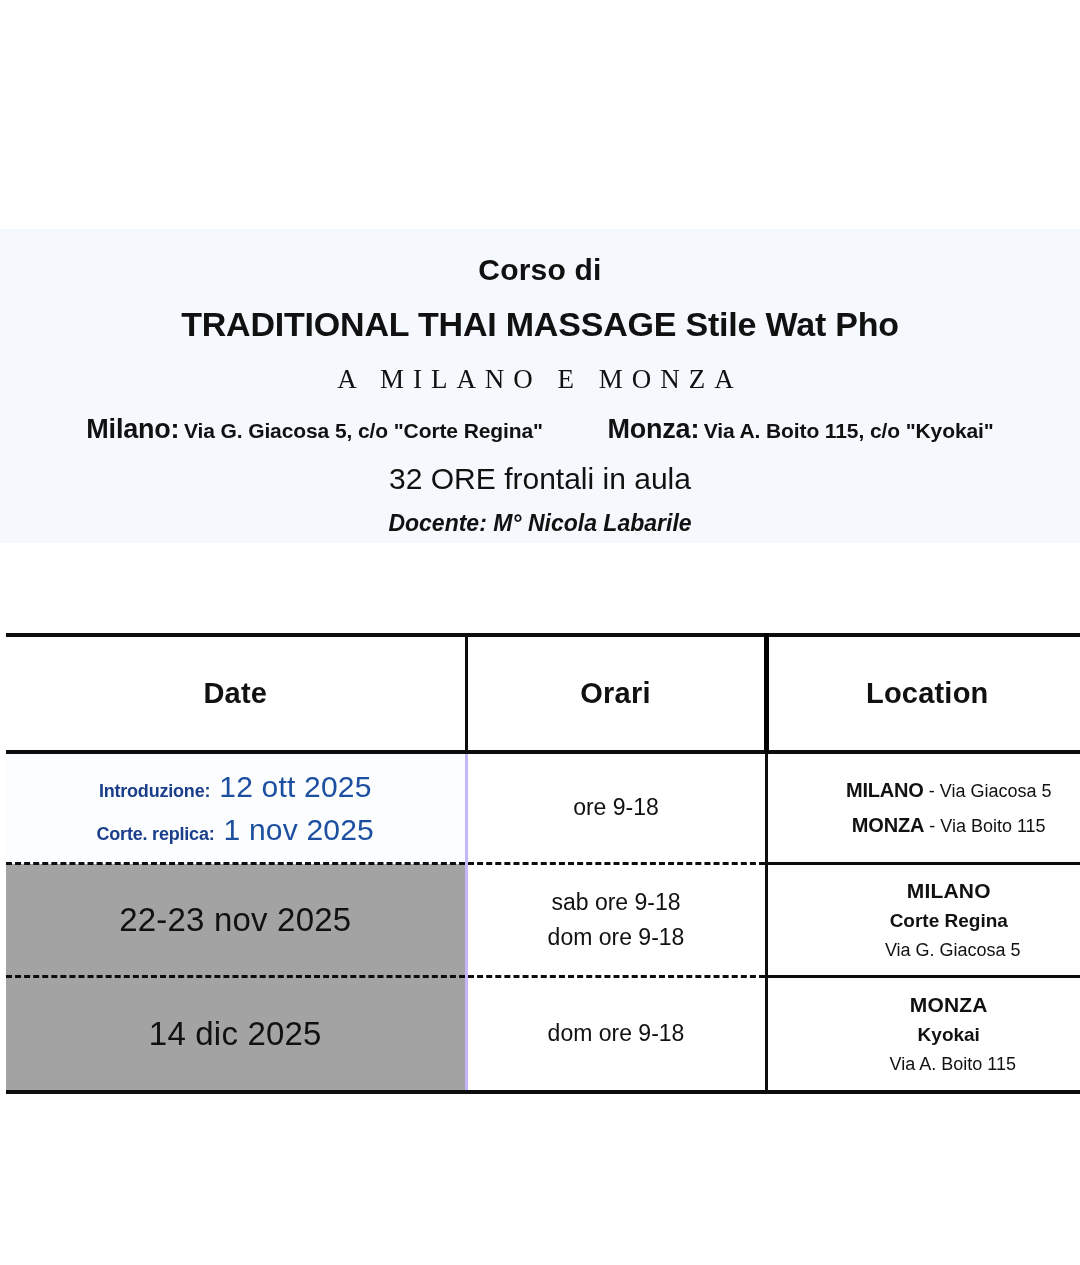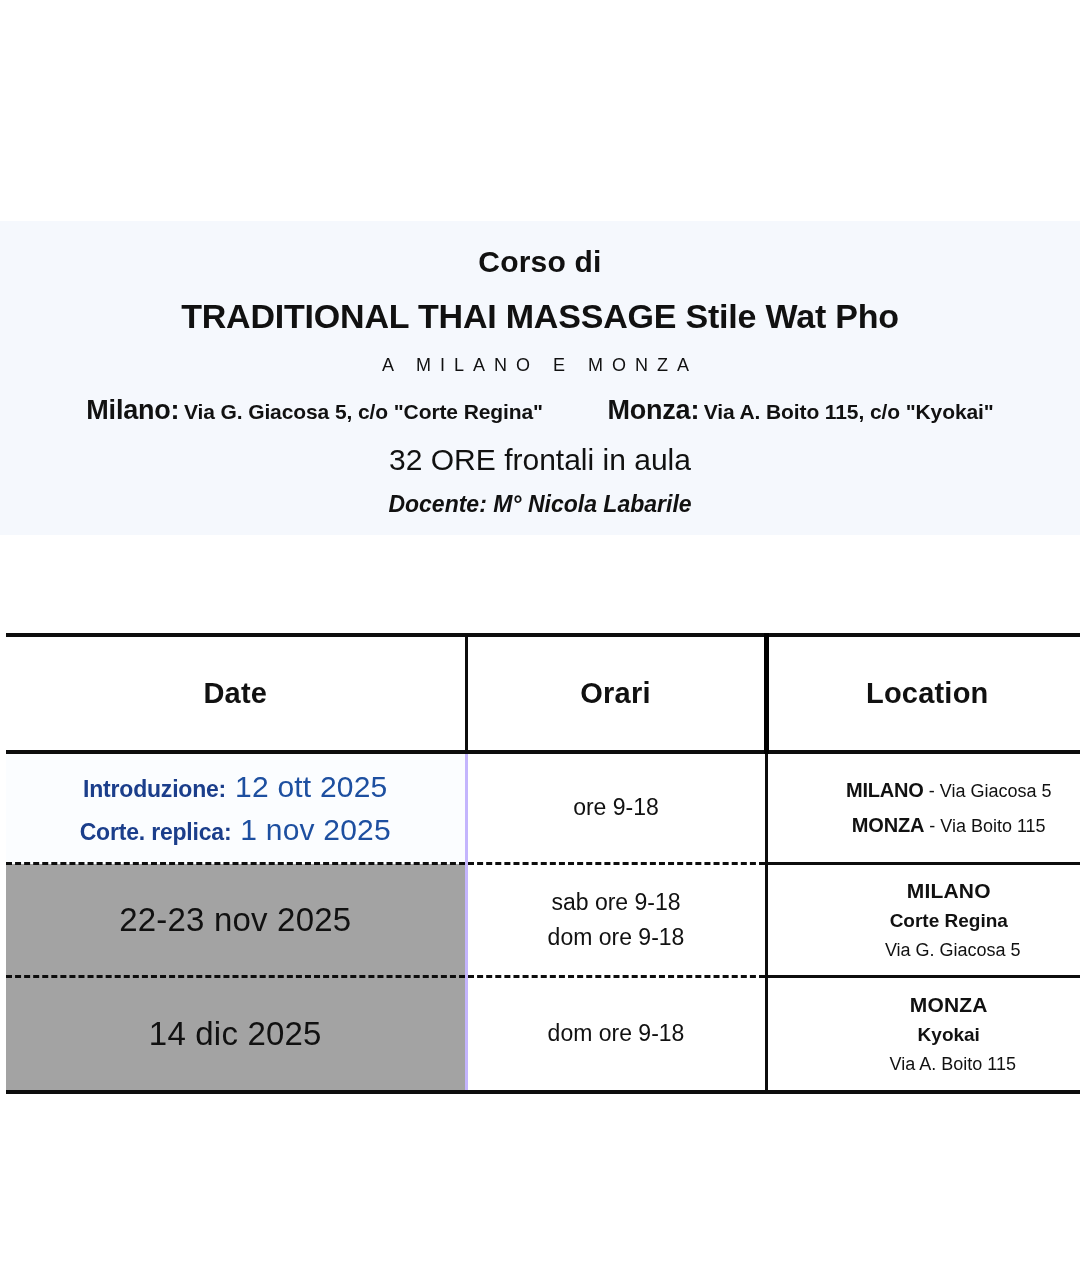--- a/index.html
+++ b/index.html
@@ -13,21 +13,21 @@
     font-family: "Liberation Sans", sans-serif;
     color: #111111;
     position: relative;
     overflow: hidden;
   }
 
   
   .banner {
     position: absolute;
     left: 0;
-    top: 221px;
+    top: 229px;
     width: 1080px;
     height: 314px;
     background: #f5f8fd;
     box-sizing: border-box;
     padding: 18px 14px 10px 14px;
     text-align: center;
   }
   .ln-corso {
     font-size: 30px;
     font-weight: bold;
@@ -37,25 +37,26 @@
   }
   .ln-title {
     font-size: 34px;
     font-weight: bold;
     letter-spacing: -0.2px;
     line-height: 1.2;
     margin: 16px 0 0 0;
     white-space: nowrap;
   }
   .ln-cities {
-    font-size: 18px;
+    font-size: 27px;
     font-weight: normal;
     letter-spacing: 9px;
     line-height: 1.2;
     margin: 19px 0 0 0;
+    font-family: Liberation Serif, serif;
   }
   .ln-addresses {
     margin: 17px 0 0 0;
     line-height: 1.2;
     white-space: nowrap;
   }
   .addr-group { display: inline-block; }
   .addr-group + .addr-group { margin-left: 60px; }
   .city-bold {
     font-size: 27px;
@@ -129,21 +130,21 @@
   .r3 td { height: 112px; }
 
   
   .intro-line {
     white-space: nowrap;
     line-height: 1.05;
     margin: 0;
   }
   .intro-line + .intro-line { margin-top: 12px; }
   .intro-label {
-    font-size: 23px;
+    font-size: 18px;
     font-weight: bold;
     color: #1b3e8b;
     letter-spacing: -0.2px;
   }
   .intro-date {
     font-size: 30px;
     font-weight: normal;
     color: #1d4fa0;
     margin-left: 9px;
     letter-spacing: 0.2px;

